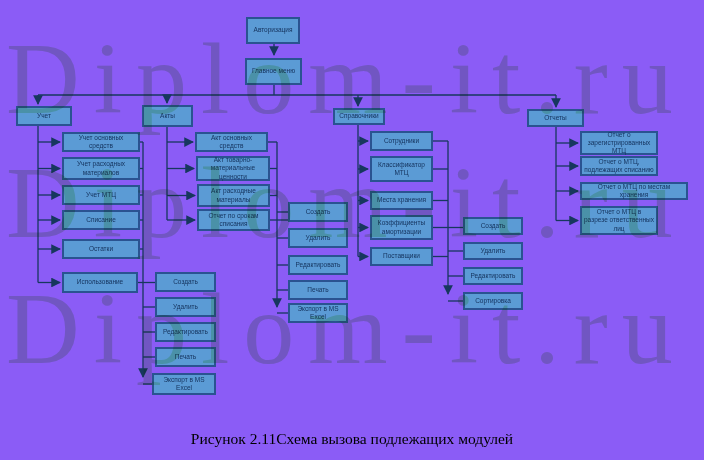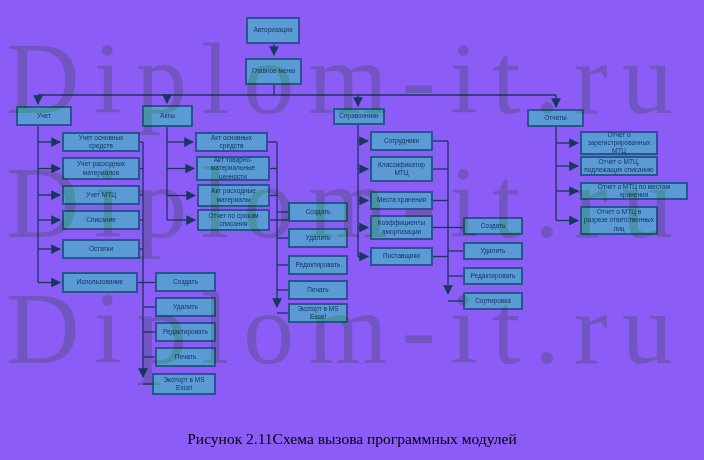--- a/index.html
+++ b/index.html
@@ -141,15 +141,15 @@
 
   <div class="bx" style="left:580px;top:131px;width:78px;height:24px;">Отчет о зарегистрированных МТЦ</div>
   <div class="bx" style="left:580px;top:156px;width:78px;height:20px;">Отчет о МТЦ, подлежащих списанию</div>
   <div class="bx" style="left:580px;top:182px;width:108px;height:18px;">Отчет о МТЦ по местам хранения</div>
   <div class="bx" style="left:580px;top:206px;width:78px;height:29px;">Отчет о МТЦ в разрезе ответственных лиц</div>
 
   <div class="wm" style="top:28px;">Diplom-it.ru</div>
   <div class="wm" style="top:152px;">Diplom-it.ru</div>
   <div class="wm" style="top:278px;">Diplom-it.ru</div>
 
-  <div class="caption">Рисунок 2.11Схема вызова программных модулей</div>
+  <div class="caption">Рисунок 2.11Схема вызова подлежащих модулей</div>
 
 </div>
 
 </body></html>

